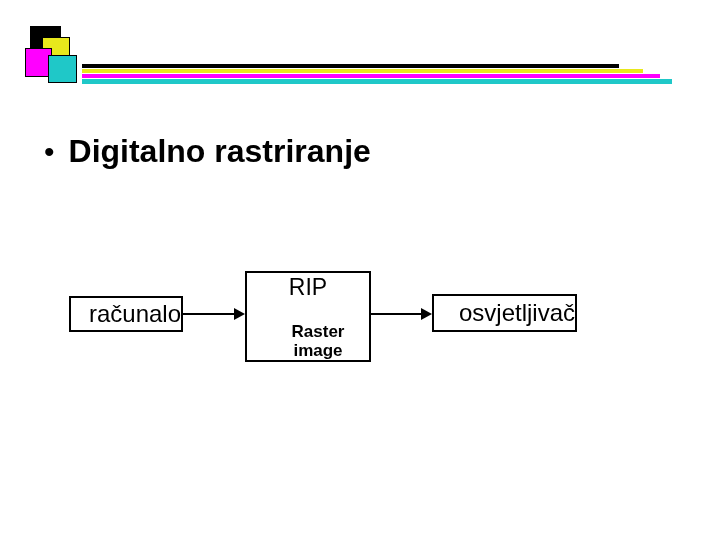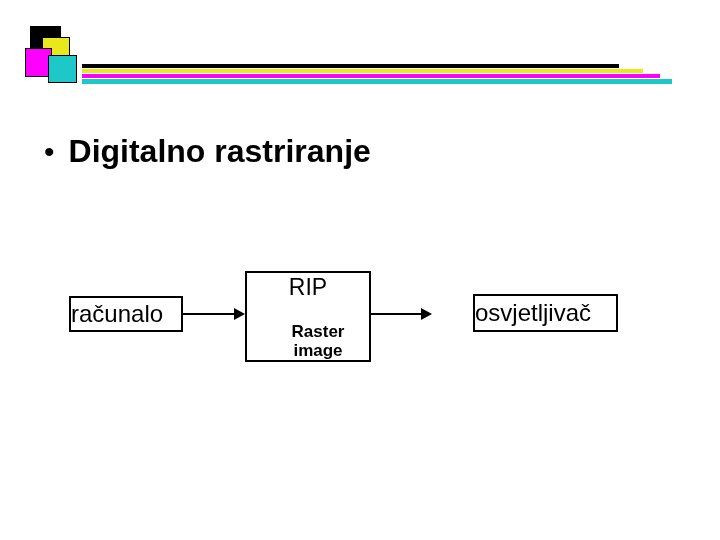--- a/index.html
+++ b/index.html
@@ -57,21 +57,21 @@
 
   
   .node {
     position: absolute;
     box-sizing: border-box;
     background: #ffffff;
     border: 2px solid #000000;
     color: #000000;
     display: flex;
     align-items: center;
-    justify-content: flex-start;
+    justify-content: flex-end;
     text-align: center;
   }
   .node-computer {
     left: 69px; top: 296px; width: 114px; height: 36px;
     font-size: 24px;
   }
   .node-rip {
     left: 245px; top: 271px; width: 126px; height: 91px;
     flex-direction: column;
     justify-content: space-between;
@@ -83,21 +83,20 @@
   .rip-sub {
     margin-top: 4px;
     font-size: 17px;
     font-weight: bold;
     line-height: 19px;
     margin-left: 20px;
   }
   .node-imagesetter {
     left: 432px; top: 294px; width: 145px; height: 38px;
     font-size: 24px;
-    margin-left: 41px;
   }
 
   
   .arrow-line {
     position: absolute;
     height: 2px;
     background: #000000;
   }
   .arrow-head {
     position: absolute;

